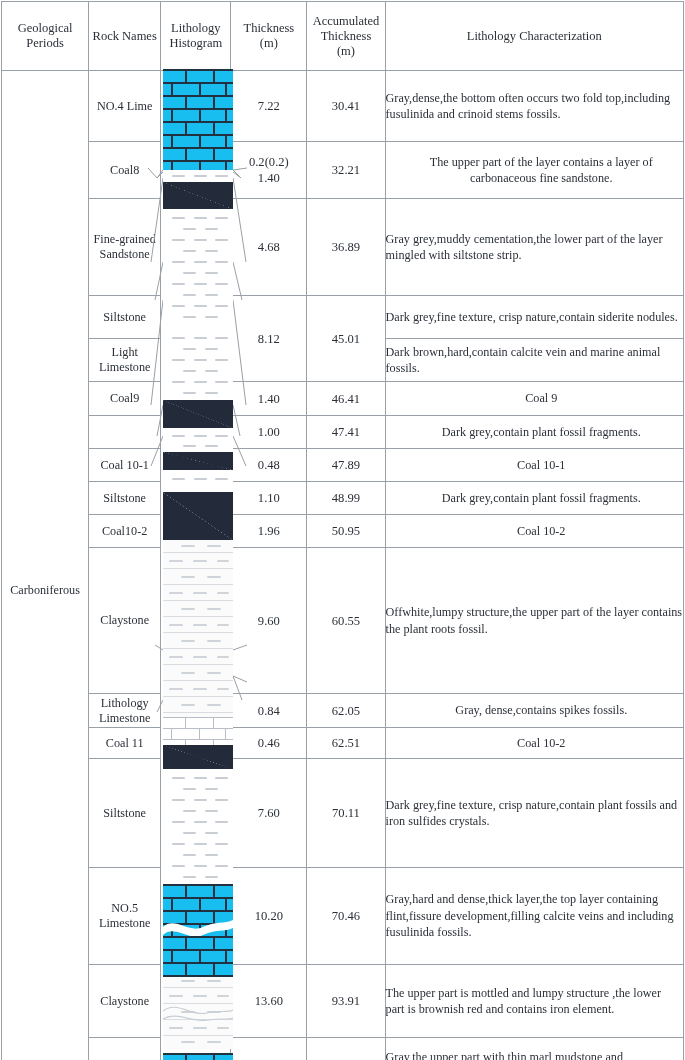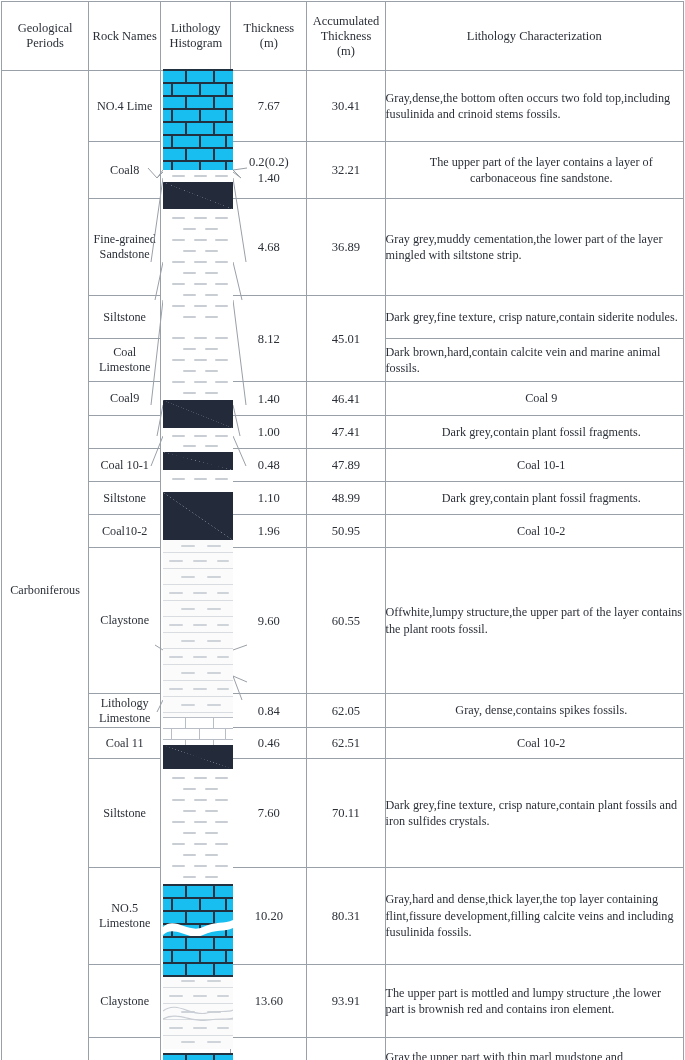--- a/index.html
+++ b/index.html
@@ -144,21 +144,21 @@
           <div>Thickness</div>
           <div>(m)</div>
         </td>
         <td>Lithology Characterization</td>
       </tr>
 
       <tr>
         <td class="period" rowspan="17">Carboniferous</td>
         <td class="rockname" style="height:70px">NO.4 Lime</td>
         <td class="histo-col" rowspan="17"></td>
-        <td class="cell-num">7.67</td>
+        <td class="cell-num">7.22</td>
         <td class="cell-num">30.41</td>
         <td class="cell-lith">Gray,dense,the bottom often occurs two fold top,including fusulinida and crinoid stems fossils.</td>
       </tr>
 
       <tr>
         <td class="rockname" style="height:56px">Coal8</td>
         <td class="cell-num">
           <div>0.2(0.2)</div>
           <div>1.40</div>
         </td>
@@ -178,21 +178,21 @@
 
       <tr>
         <td class="rockname" style="height:42px">Siltstone</td>
         <td class="cell-num" rowspan="2">8.12</td>
         <td class="cell-num" rowspan="2">45.01</td>
         <td class="cell-lith">Dark grey,fine texture, crisp nature,contain siderite nodules.</td>
       </tr>
 
       <tr>
         <td class="rockname" style="height:42px">
-          <div>Coal</div>
+          <div>Light</div>
           <div>Limestone</div>
         </td>
         <td class="cell-lith">Dark brown,hard,contain calcite vein and marine animal fossils.</td>
       </tr>
 
       <tr>
         <td class="rockname" style="height:33px">Coal9</td>
         <td class="cell-num">1.40</td>
         <td class="cell-num">46.41</td>
         <td class="cell-lith ctr">Coal 9</td>
@@ -256,21 +256,21 @@
         <td class="cell-num">70.11</td>
         <td class="cell-lith">Dark grey,fine texture, crisp nature,contain plant fossils and iron sulfides crystals.</td>
       </tr>
 
       <tr>
         <td class="rockname" style="height:96px">
           <div>NO.5</div>
           <div>Limestone</div>
         </td>
         <td class="cell-num">10.20</td>
-        <td class="cell-num">80.31</td>
+        <td class="cell-num">70.46</td>
         <td class="cell-lith">Gray,hard and dense,thick layer,the top layer containing flint,fissure development,filling calcite veins and including fusulinida fossils.</td>
       </tr>
 
       <tr>
         <td class="rockname" style="height:72px">Claystone</td>
         <td class="cell-num">13.60</td>
         <td class="cell-num">93.91</td>
         <td class="cell-lith">The upper part is mottled and lumpy structure ,the lower part is brownish red and contains iron element.</td>
       </tr>
 

